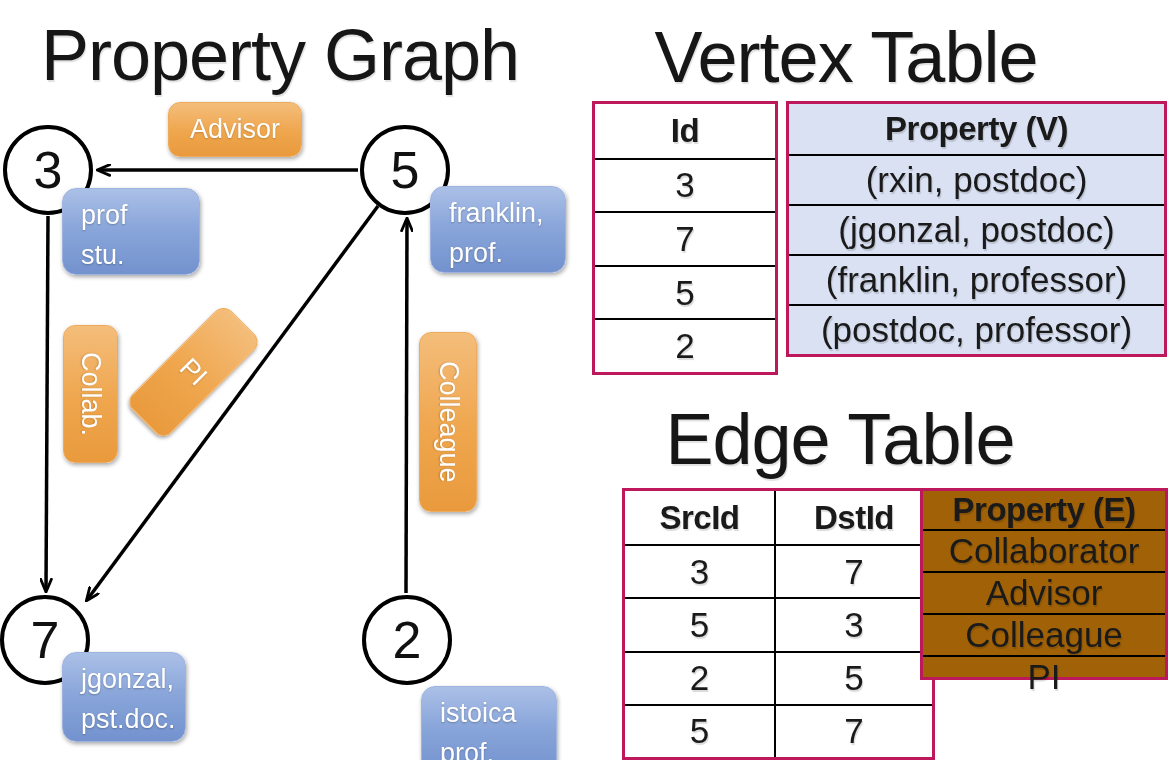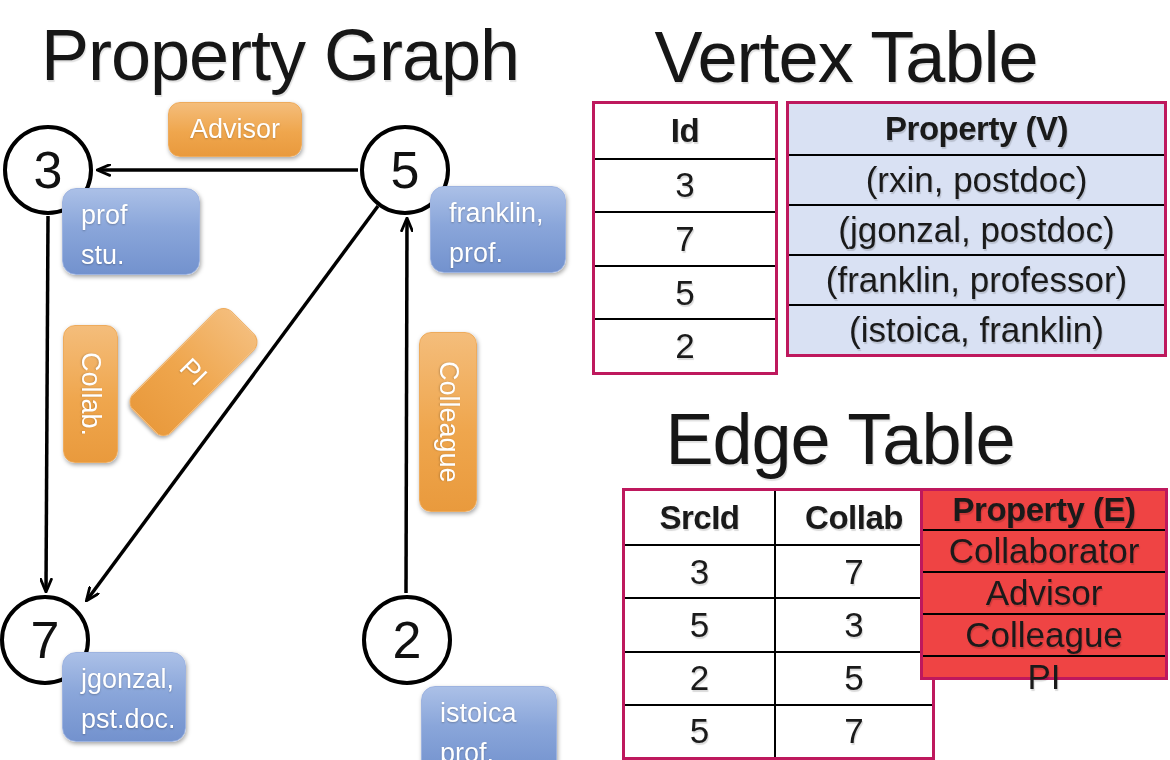--- a/index.html
+++ b/index.html
@@ -61,21 +61,21 @@
     display:flex;align-items:center;justify-content:center;
     font-size:35px;font-weight:300;white-space:nowrap;
     text-shadow:1px 1.5px 1px rgba(0,0,0,0.15);
   }
   .tbl .cell.hdr{font-weight:700;font-size:33px;letter-spacing:-0.5px;}
   .tbl .cell.rline{border-top:2px solid #000;}
   #vt-id{left:592px;top:101px;width:186px;height:274px;}
   #vt-prop{left:786px;top:101px;width:381px;height:256px;background:#d9e1f3;}
   #et-ids{left:591px;top:488px;width:313px;height:272px;grid-template-columns:1fr 1.06fr;margin-left:31px;}
   #et-ids .cell.cline{border-left:2px solid #000;}
-  #et-prop{left:920px;top:488px;width:248px;height:192px;background:#ef4444;}
+  #et-prop{left:920px;top:488px;width:248px;height:192px;background:#a16207;}
 </style>
 </head>
 <body>
 
 <div id="stage">
 
   <div class="big-title" id="graph-title">Property Graph</div>
   <div class="big-title" id="vertex-table-title">Vertex Table</div>
   <div class="big-title" id="edge-table-title">Edge Table</div>
 
@@ -132,26 +132,26 @@
     <div class="cell rline">7</div>
     <div class="cell rline">5</div>
     <div class="cell rline">2</div>
   </div>
 
   <div class="tbl" id="vt-prop">
     <div class="cell hdr">Property (V)</div>
     <div class="cell rline">(rxin, postdoc)</div>
     <div class="cell rline">(jgonzal, postdoc)</div>
     <div class="cell rline">(franklin, professor)</div>
-    <div class="cell rline">(istoica, franklin)</div>
+    <div class="cell rline">(postdoc, professor)</div>
   </div>
 
   <div class="tbl" id="et-ids">
     <div class="cell hdr">SrcId</div>
-    <div class="cell hdr cline">Collab</div>
+    <div class="cell hdr cline">DstId</div>
     <div class="cell rline">3</div>
     <div class="cell rline cline">7</div>
     <div class="cell rline">5</div>
     <div class="cell rline cline">3</div>
     <div class="cell rline">2</div>
     <div class="cell rline cline">5</div>
     <div class="cell rline">5</div>
     <div class="cell rline cline">7</div>
   </div>
 

